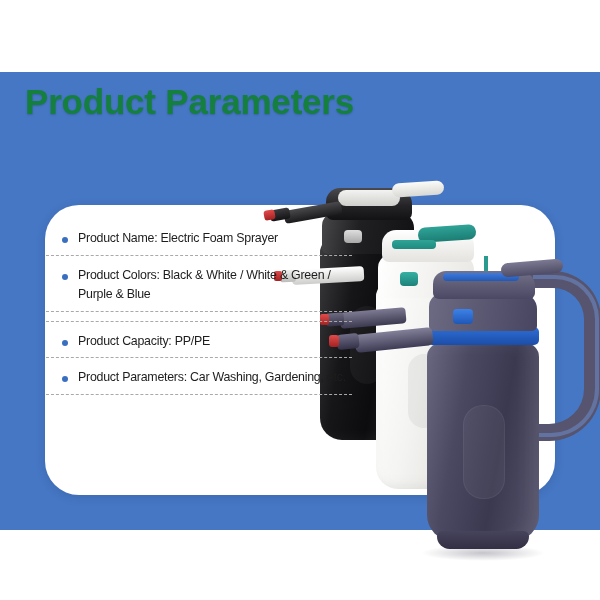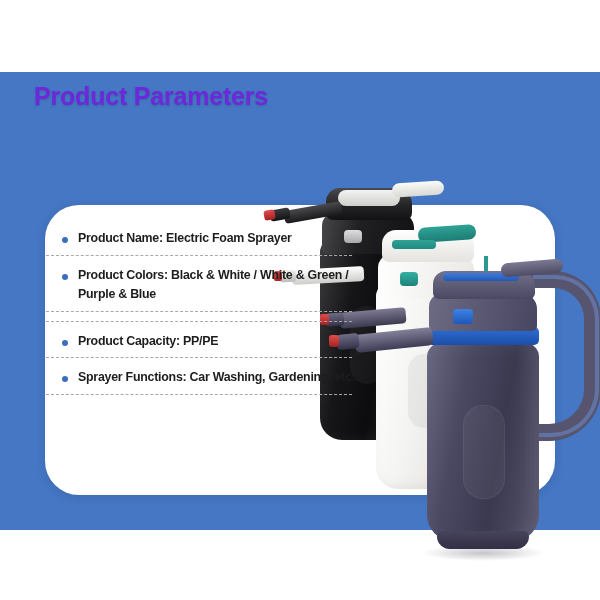--- a/index.html
+++ b/index.html
@@ -10,22 +10,22 @@
   #stage{position:relative;width:600px;height:600px;background:#ffffff;overflow:hidden;}
 
   
   .blue-band{
     position:absolute;left:0;top:72px;width:600px;height:458px;
     background:#4677c4;
   }
 
   
   .page-title{
-    position:absolute;left:34px;top:82px;
-    font-size:25px;font-weight:bold;color:#6d28d9;
+    position:absolute;left:25px;top:82px;
+    font-size:35px;font-weight:bold;color:#15803d;
     letter-spacing:-0.2px;
     text-shadow:0 1px 2px rgba(30,60,110,0.35);
     white-space:nowrap;
   }
 
   
   .spec-card{
     position:absolute;left:45px;top:205px;width:510px;height:290px;
     background:#ffffff;border-radius:34px;
     box-shadow:0 2px 10px rgba(20,45,90,0.18);
@@ -34,21 +34,21 @@
   
   .spec-list{
     position:absolute;left:62px;top:228px;width:300px;
   }
   .spec-row{position:relative;padding:0 0 0 16px;}
   .spec-dot{
     position:absolute;left:0;top:9px;width:6px;height:6px;border-radius:50%;
     background:#3a6fc0;
   }
   .spec-text{
-    font-size:12.4px;font-weight:bold;color:#1d1d1d;
+    font-size:12.4px;font-weight:normal;color:#1d1d1d;
     line-height:17.5px;letter-spacing:-0.25px;
   }
   .divider{
     height:0;border-top:1px dashed #a9a9a9;
     margin:7px 0 9px -16px;width:306px;
   }
   .divider.last{margin-bottom:0;}
 
   
   .products{position:absolute;left:280px;top:160px;width:320px;height:360px;}
@@ -329,19 +329,19 @@
     <div class="divider"></div>
 
     <div class="spec-row">
       <span class="spec-dot"></span>
       <span class="spec-text">Product Capacity: PP/PE</span>
     </div>
     <div class="divider"></div>
 
     <div class="spec-row">
       <span class="spec-dot"></span>
-      <span class="spec-text">Sprayer Functions: Car Washing, Gardening, etc.</span>
+      <span class="spec-text">Product Parameters: Car Washing, Gardening, etc.</span>
     </div>
     <div class="divider last"></div>
 
   </div>
 
 </div>
 
 </body></html>

